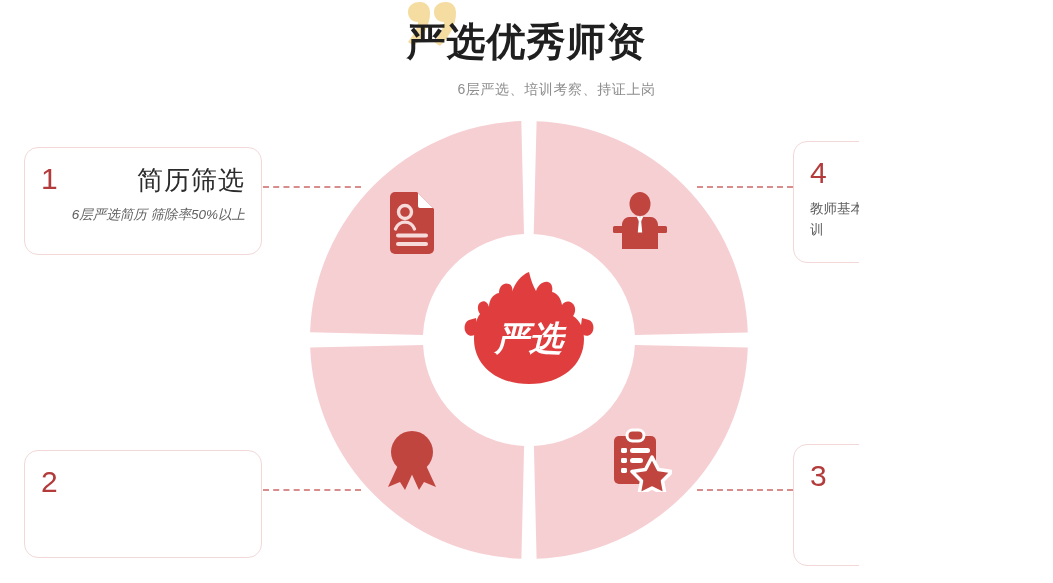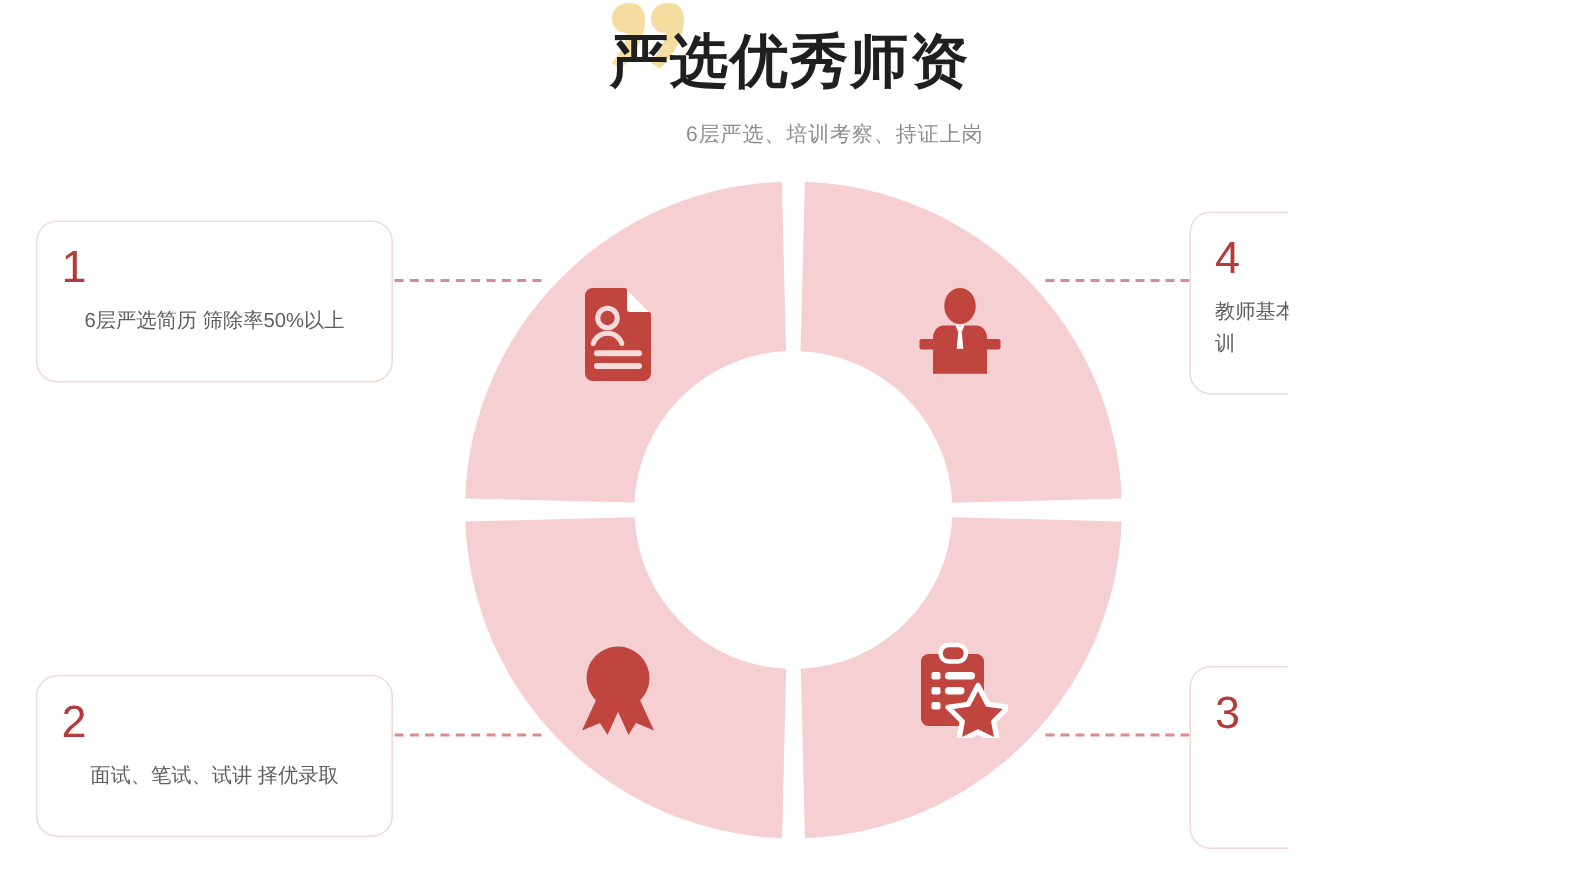--- a/index.html
+++ b/index.html
@@ -114,21 +114,21 @@
     letter-spacing: 1px;
   }
   .card-desc {
     font-size: 13.5px;
     color: #5e5e5e;
     line-height: 21px;
     margin-top: 7px;
   }
   
   .card-left .card-head { justify-content: space-between; }
-  .card-left .card-desc { text-align: center; }
+  .card-left .card-desc { text-align: right; font-style: italic; }
   
   .card-right .card-head { justify-content: space-between; }
   .card-right .card-desc { text-align: left; }
 
   .card-1 { left: 24px;  top: 147px; width: 238px; height: 108px; }
   .card-2 { left: 24px;  top: 450px; width: 238px; height: 108px; }
   .card-4 { left: 793px; top: 141px; width: 238px; height: 122px; }
   .card-3 { left: 793px; top: 444px; width: 238px; height: 122px; }
 
   
@@ -224,38 +224,55 @@
       <rect x="19" y="2" width="17" height="11" rx="5.5" fill="#C0453F" stroke="#ffffff" stroke-width="3"></rect>
       <rect x="13" y="20" width="6" height="5" rx="1.4" fill="#ffffff"></rect>
       <rect x="22" y="20" width="20" height="5" rx="2.5" fill="#ffffff"></rect>
       <rect x="13" y="30" width="6" height="5" rx="1.4" fill="#ffffff"></rect>
       <rect x="22" y="30" width="13" height="5" rx="2.5" fill="#ffffff"></rect>
       <rect x="13" y="40" width="6" height="5" rx="1.4" fill="#ffffff"></rect>
       <path d="M44 29 L50.5 41.5 L64 43.5 L54.5 53 L57 66.5 L44 60 L31 66.5 L33.5 53 L24 43.5 L37.5 41.5 Z" fill="#C0453F" stroke="#ffffff" stroke-width="3.5" stroke-linejoin="round"></path>
     </svg>
   </div>
 
+  <div class="center-logo">
+    <svg width="132" height="118" viewBox="0 0 132 118">
+      <path d="M17 42
+               C14 38 14 32 18 30 C22 28 25 31 26 35
+               C26 28 30 22 36 21 C36 14 41 10 46 12 C49 13 50 17 49 20
+               C52 11 58 3 66 0 C68 8 70 14 73 19
+               C75 13 80 9 85 10 C89 11 90 16 89 20
+               C94 21 98 26 99 33
+               C101 30 105 28 109 31 C113 34 113 40 110 44
+               C117 48 121 57 121 67
+               C121 93 99 112 66 112 C33 112 11 93 11 67
+               C11 56 13 47 17 42 Z" fill="#E03E3E"></path>
+      <path d="M6 48 C1 50 0 58 4 62 C7 65 12 64 15 60 L13 46 Z" fill="#E03E3E"></path>
+      <path d="M126 48 C131 50 132 58 128 62 C125 65 120 64 117 60 L119 46 Z" fill="#E03E3E"></path>
+      <text x="66" y="78" text-anchor="middle" font-family="Liberation Sans, sans-serif" font-size="34" font-weight="700" font-style="italic" fill="#ffffff">严选</text>
+    </svg>
+  </div>
 
   <div class="dash dash-1"></div>
   <div class="dash dash-4"></div>
   <div class="dash dash-2"></div>
   <div class="dash dash-3"></div>
 
   <div class="card card-left card-1">
     <div class="card-head">
       <span class="card-num">1</span>
+      <span class="card-title">简历筛选</span>
     </div>
     <div class="card-desc">6层严选简历 筛除率50%以上</div>
   </div>
 
   <div class="card card-left card-2">
     <div class="card-head">
       <span class="card-num">2</span>
     </div>
-    <div class="card-desc">面试、笔试、试讲 择优录取</div>
   </div>
 
   <div class="card card-right card-4">
     <div class="card-head">
       <span class="card-num">4</span>
       <span class="card-title">面试择优</span>
     </div>
     <div class="card-desc">教师基本技能考核、教学能力提升训</div>
   </div>
 

